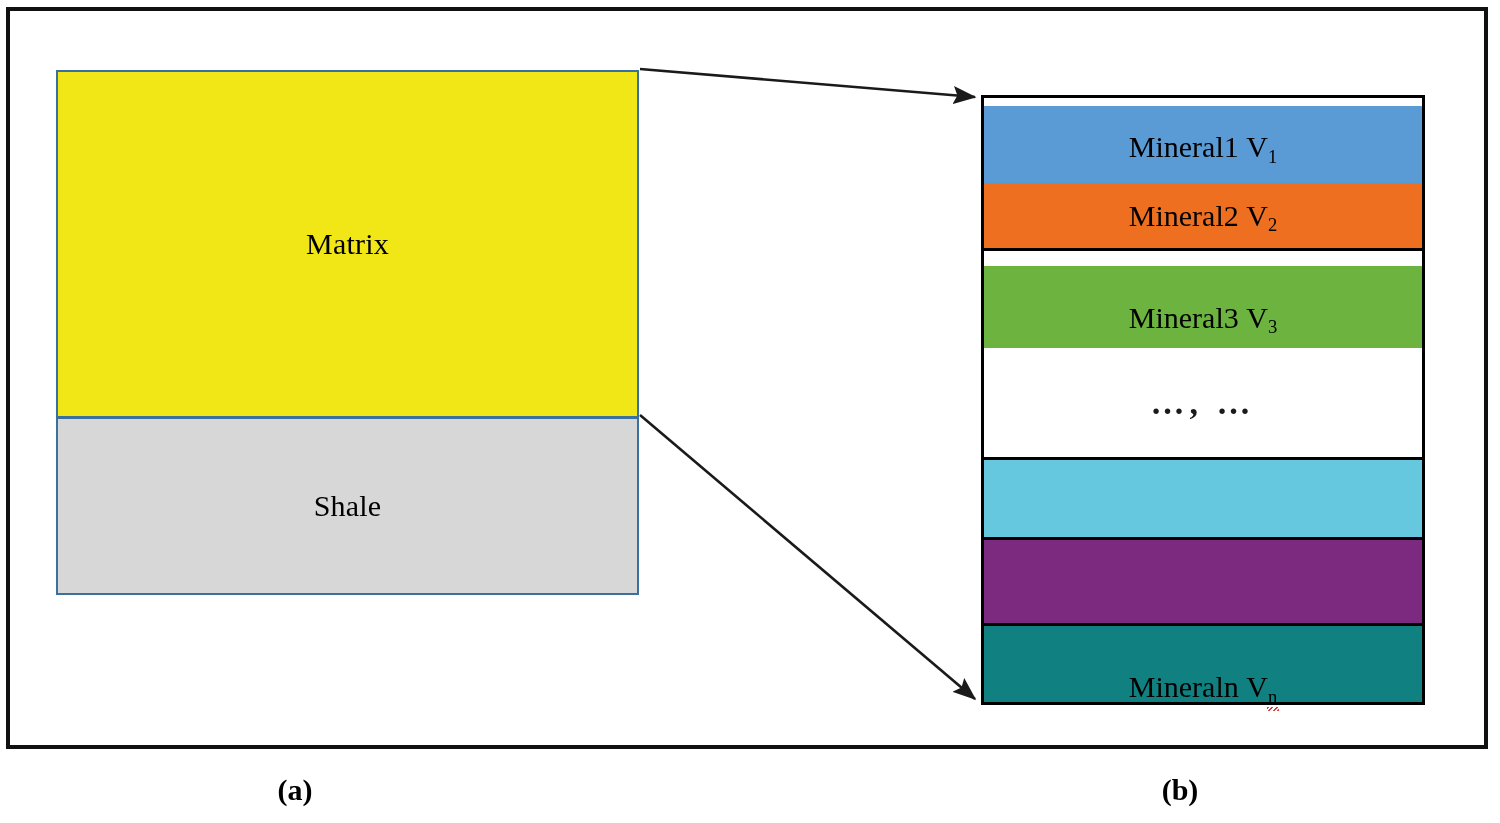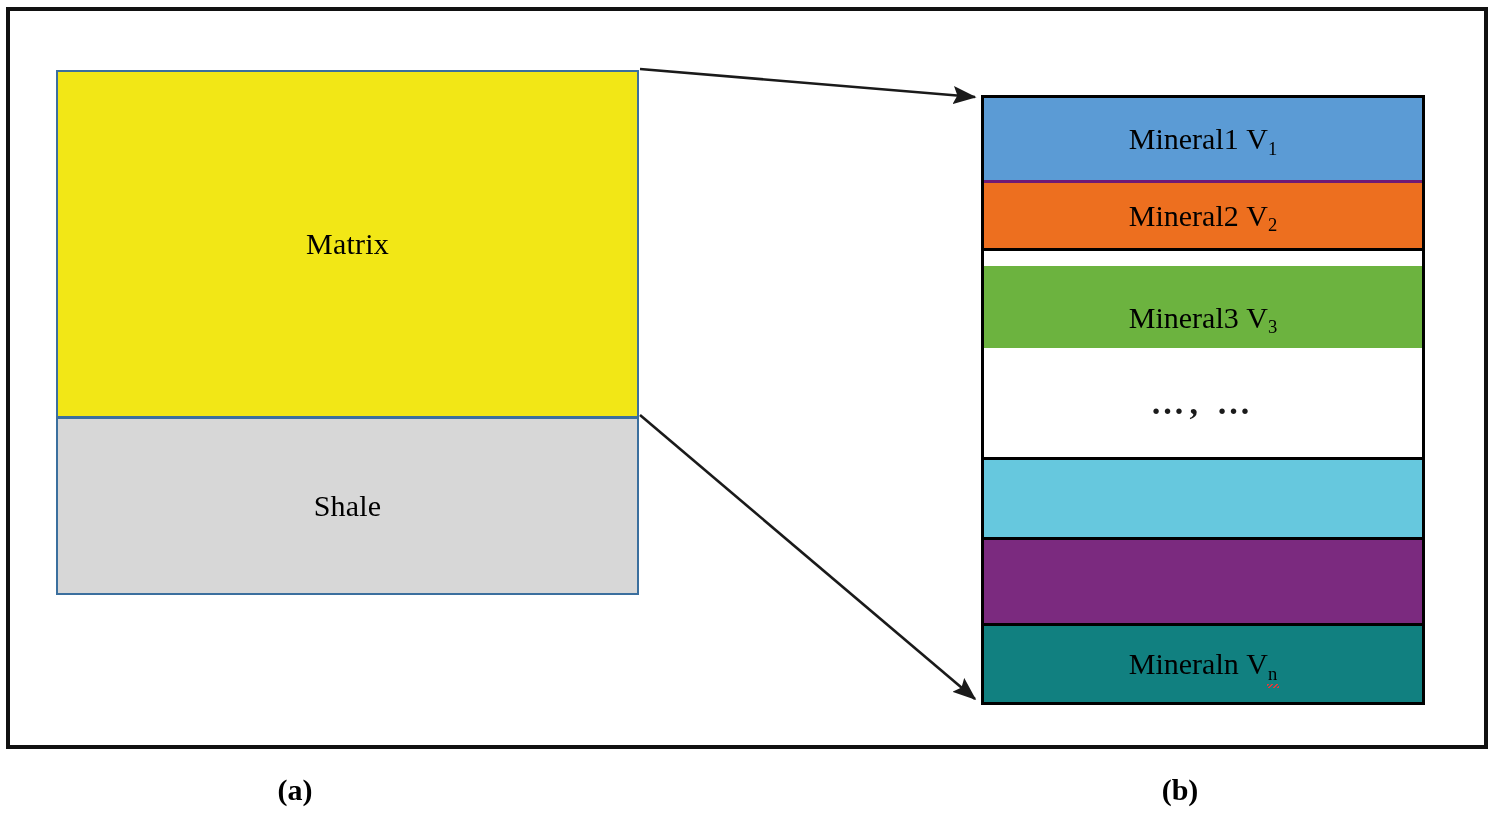--- a/index.html
+++ b/index.html
@@ -155,21 +155,21 @@
 
     <div class="rock-band" id="band-matrix">
       <span class="band-label">Matrix</span>
     </div>
 
 
   </div>
 
   <div id="panel-b">
 
-    <div class="mineral-band" id="mineral-band-1" style="top:0px; height:85px; background:#5b9bd5; border-bottom:3px solid #701a75;">
+    <div class="mineral-band" id="mineral-band-1" style="top:8px; height:85px; background:#5b9bd5; border-bottom:3px solid #000000;">
       <span class="mineral-label">
         <span>Mineral1</span><span>&nbsp;</span><span>V</span><sub>1</sub>
       </span>
     </div>
 
     <div class="mineral-band" id="mineral-band-2" style="top:85px; height:68px; background:#ed6f1f; border-bottom:3px solid #000;">
       <span class="mineral-label">
         <span>Mineral2</span><span>&nbsp;</span><span>V</span><sub>2</sub>
       </span>
     </div>
@@ -181,21 +181,21 @@
     </div>
 
     <div class="mineral-band" id="mineral-band-ellipsis" style="top:250px; height:112px; background:#ffffff; border-bottom:3px solid #000;">
       <span class="ellipsis-label">…, …</span>
     </div>
 
     <div class="mineral-band" id="mineral-band-5" style="top:362px; height:80px; background:#66c8de; border-bottom:3px solid #000;"></div>
 
     <div class="mineral-band" id="mineral-band-6" style="top:442px; height:86px; background:#7b2a7f; border-bottom:3px solid #000;"></div>
 
-    <div class="mineral-band" id="mineral-band-n" style="top:528px; height:76px; background:#118080;">
+    <div class="mineral-band" id="mineral-band-n" style="top:528px; height:76px; background:#118080;align-items:flex-end;">
       <span class="mineral-label">
         <span>Mineraln</span><span>&nbsp;</span><span>V</span><sub class="spell-error">n</sub>
       </span>
     </div>
 
   </div>
 
   <svg id="arrow-layer" viewBox="0 0 1500 823" width="1500" height="823" xmlns="http://www.w3.org/2000/svg">
     <defs>
       <marker id="arrowhead" markerWidth="9" markerHeight="7" refX="8.4" refY="3.5" orient="auto" markerUnits="strokeWidth">

